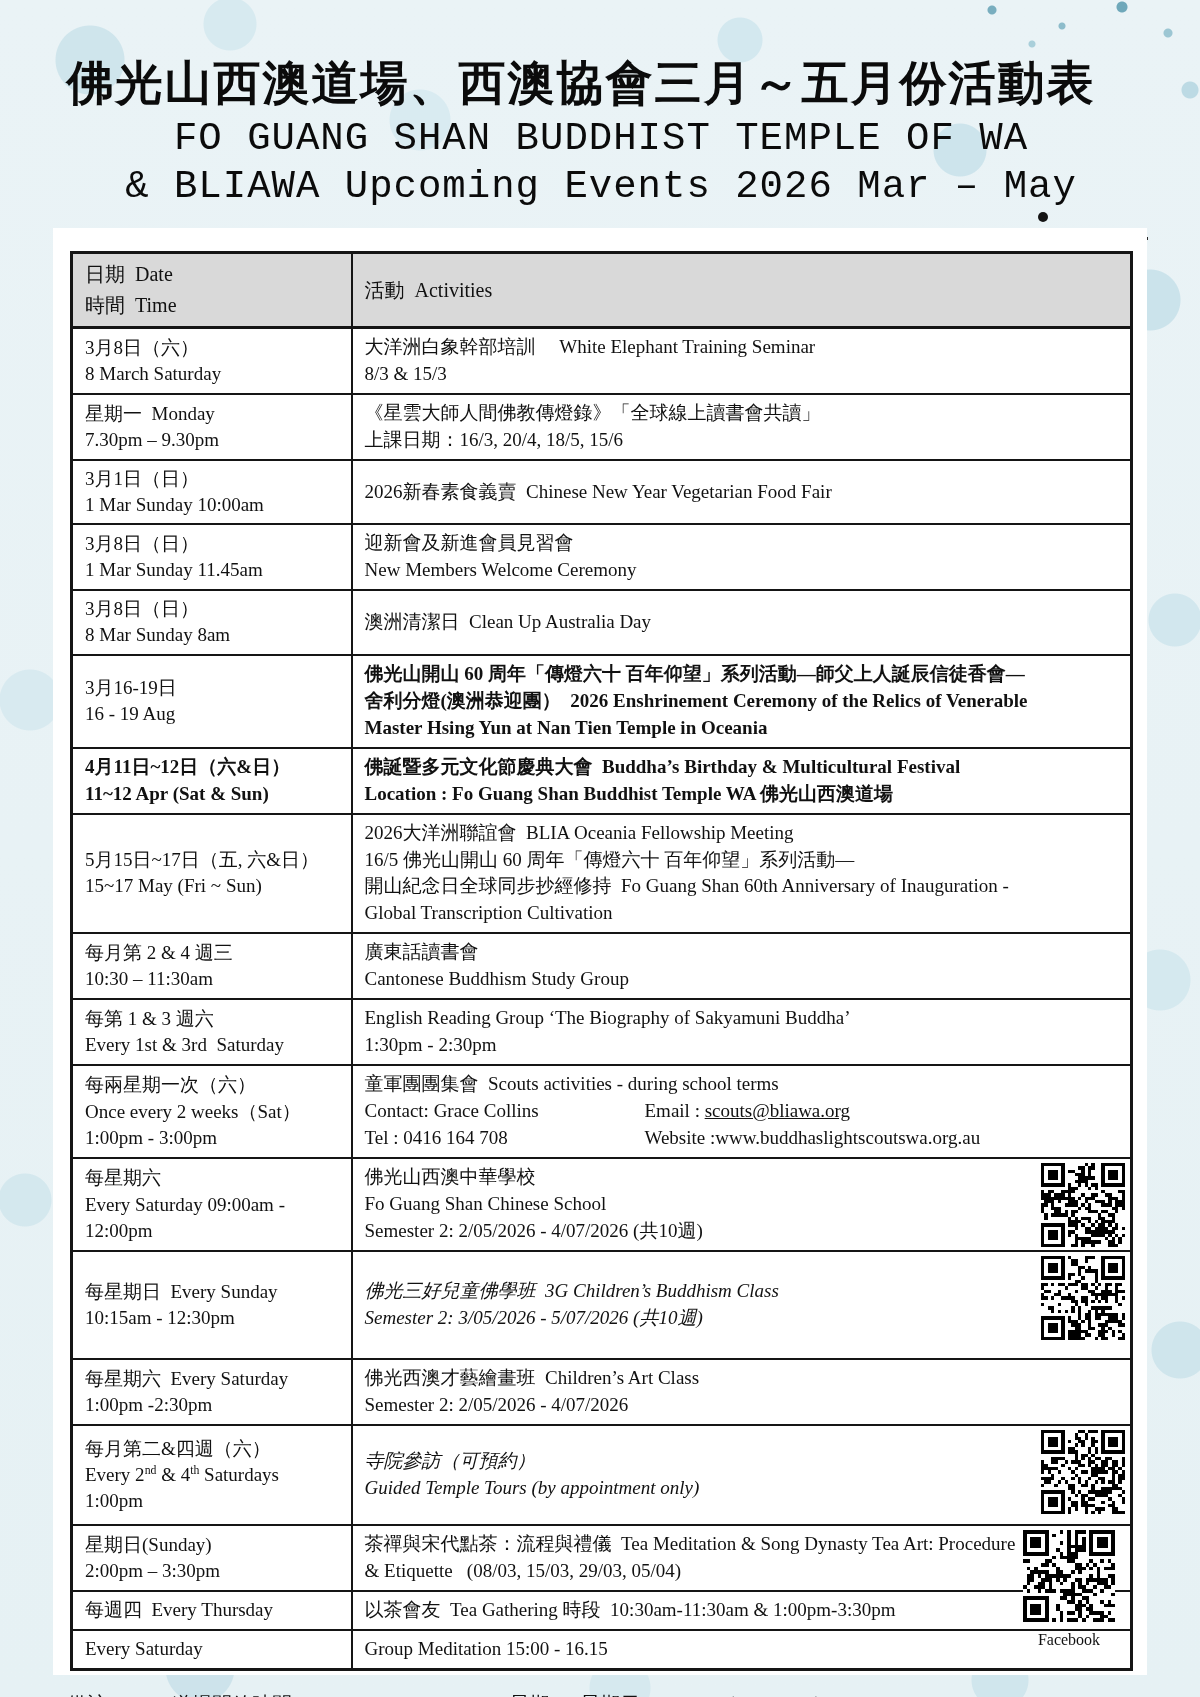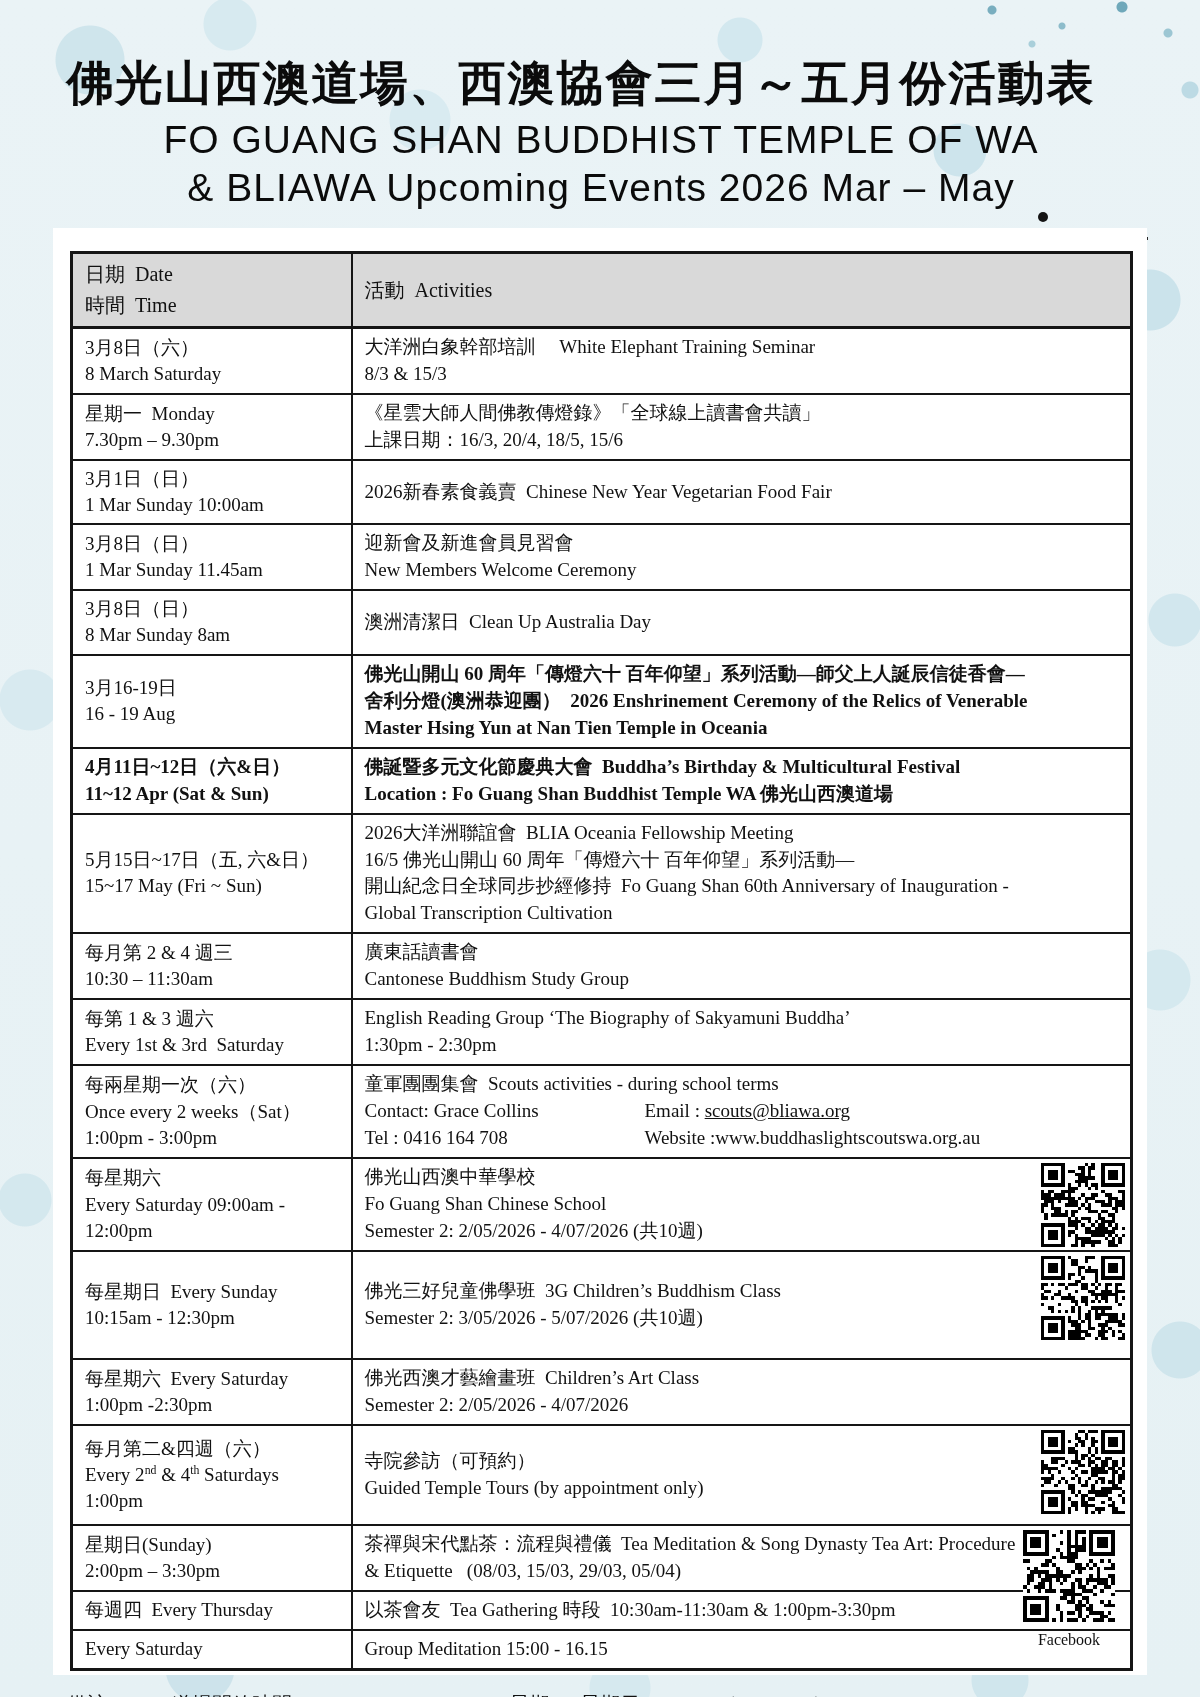--- a/index.html
+++ b/index.html
@@ -27,40 +27,40 @@
       radial-gradient(circle at 200px 1668px,#cde3eb 0 34px, transparent 35px),
       radial-gradient(circle at 620px 1688px,#d6e9ef 0 30px, transparent 31px),
       radial-gradient(circle at 1000px 1680px,#d0e6ed 0 28px, transparent 29px),
       linear-gradient(#eaf3f6,#e6f1f4);
     font-family:"Liberation Serif","DejaVu Serif",serif;color:#111;
   }
   .title-block{position:absolute;top:44px;left:0;width:1162px;text-align:center;margin-top:8px;}
   .title-zh{font-size:47px;font-weight:900;letter-spacing:2px;
     font-family:"Liberation Serif","DejaVu Serif",serif;color:#0b0b0b;}
   .title-en{font-size:39px;line-height:1.17;letter-spacing:1px;margin-top:2px;
-    font-family:Liberation Sans, sans-serif;color:#0b0b0b;padding-left:40px;}
+    font-family:Liberation Mono, monospace;color:#0b0b0b;padding-left:40px;}
   .sheet{position:absolute;left:53px;top:228px;width:1094px;height:1447px;background:#ffffff;}
   .ink-dot{position:absolute;left:1038px;top:212px;width:10px;height:10px;border-radius:50%;background:#141414;}
   .ink-dash{position:absolute;left:1139px;top:237px;width:9px;height:3px;background:#2a2a2a;}
 
   table.events{border-collapse:collapse;table-layout:fixed;width:1063px;
     margin:23px 4px 0 17px;font-size:19px;}
   table.events td{border:2px solid #151515;vertical-align:middle;
     padding:5px 10px 5px 12px;position:relative;}
   table.events{border:3px solid #151515;}
   tr.hdr td{background:#d9d9d9;border-bottom:3px solid #151515;font-size:20px;}
   tr.hdr .tl{line-height:1.55;}
   .tl{line-height:1.38;white-space:pre-wrap;}
   .act-cell .tl{line-height:1.42;}
   .b{font-weight:bold;}
   .i{}
   .u{text-decoration:underline;}
   .sup{vertical-align:super;font-size:0.62em;}
   .colw{display:inline-block;width:280px;}
-  td.vtop{vertical-align:top;}
+  td.vtop{vertical-align:top;font-style:italic;}
   .qr{position:absolute;top:4px;right:5px;line-height:0;}
   .qr svg{display:block;}
 
   .footer{margin:20px 0 0 14px;font-size:20px;position:relative;width:1040px;}
   .f-line{line-height:1.3;}
   .f-note{margin-bottom:18px;}
   .fb-block{position:absolute;right:32px;bottom:26px;text-align:center;line-height:0;}
   .fb-label{font-size:16px;line-height:1.2;margin-top:8px;
     font-family:"Liberation Serif","DejaVu Serif",serif;}
 </style>

